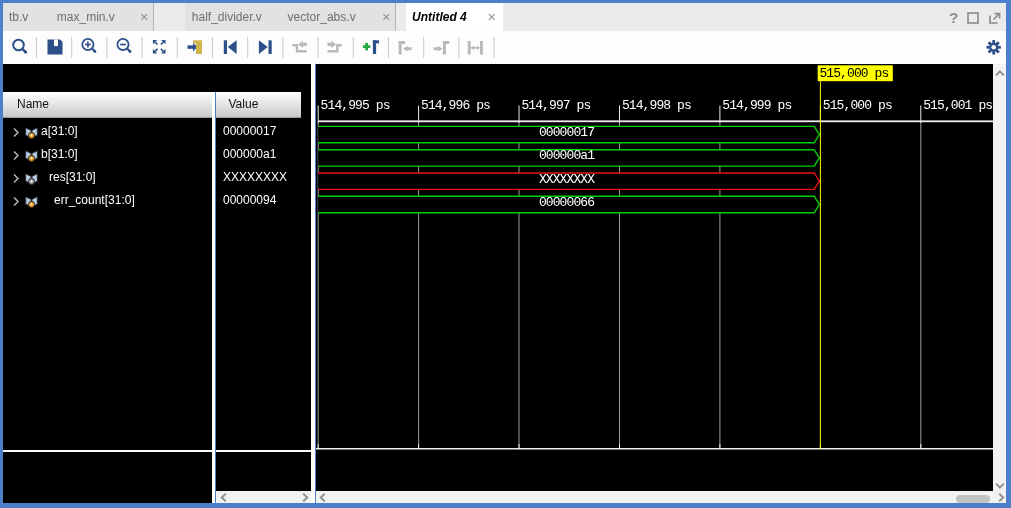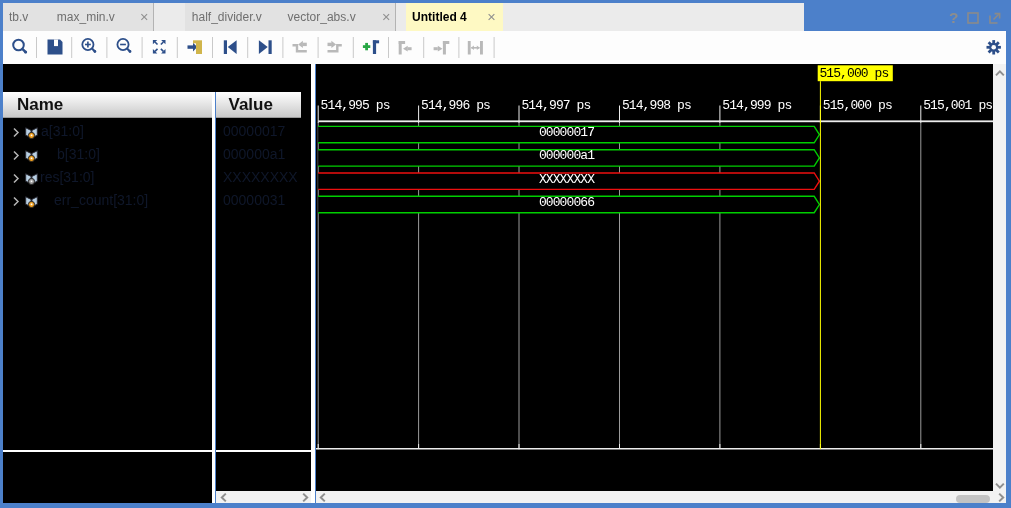--- a/index.html
+++ b/index.html
@@ -1,29 +1,29 @@
 <!DOCTYPE html>
 <html><head>
 <meta charset="utf-8">
 <style>
 * { margin:0; padding:0; box-sizing:border-box; }
 html,body { width:1011px; height:508px; overflow:hidden; }
 body { background:#4c80ca; position:relative; font-family:"Liberation Sans", sans-serif; }
 .abs { position:absolute; }
-.tabbar { left:3px; top:3px; width:801px; height:28px; background:#ebebeb;text-align:center; }
+.tabbar { left:3px; top:3px; width:1003px; height:28px; background:#ebebeb;text-align:center; }
 .tab { position:absolute; top:0; height:28px; background:#e2e2e2; border-right:1px solid #b3b3b3; }
 .tab .lbl { position:absolute; top:0; line-height:28px; font-size:12px; color:#6f6f6f; }
 .tab .x { position:absolute; top:0; line-height:28px; font-size:14.5px; color:#8f8f8f; }
-.tab.active { background:#fef9c3; border-right:none; }
+.tab.active { background:#ffffff; border-right:none;font-style:italic; }
 .tab.active .lbl { color:#000; font-weight:bold; }
 .toolbar { left:3px; top:31px; width:1003px; height:33px; background:#fdfdfd; }
 .panel { background:#000; }
 .hdr { background:linear-gradient(#ffffff,#c9c9c9); border-bottom:1px solid #9a9a9a; }
-.hdr span { font-weight:bold; font-size:17px; color:#111; line-height:25px; }
-.row { position:absolute; height:23px; color:#0f172a; font-size:14px; z-index:5; }
+.hdr span { font-weight:normal; font-size:12px; color:#111; line-height:25px; }
+.row { position:absolute; height:23px; color:#ffffff; font-size:12px; z-index:5; }
 .scroll { background:#f2f2f2; }
 .thumb { position:absolute; background:#c3c3c3; border-radius:4px; }
 </style>
 </head>
 <body>
 
 <div class="abs tabbar">
   <div class="tab" style="left:0;width:62.3px">
       <span class="lbl" style="left:6px">tb.v</span>
       <span class="x" style="left:48px">×</span>
@@ -216,27 +216,27 @@
       <rect x="5.7" y="7.9" width="1.7" height="1.7" fill="#fff"></rect>
     </g>
     <g transform="translate(13,74.6)">
       <path d="M0.7 1.2 L6.1 3.8 L6.1 11.2 L0.7 8.6 Z" fill="#b9d0e4" stroke="#2a2a33" stroke-width="1"></path>
       <path d="M12.3 1.2 L6.9 3.8 L6.9 11.2 L12.3 8.6 Z" fill="#b9d0e4" stroke="#2a2a33" stroke-width="1"></path>
       <circle cx="6.5" cy="8.9" r="3.1" fill="#ef9e1d" stroke="#222" stroke-width="1"></circle>
       <rect x="5.7" y="7.9" width="1.7" height="1.7" fill="#fff"></rect>
     </g>
 </svg>
 <div class="row" style="left:41px;top:120.1px;line-height:23px">a[31:0]</div>
-<div class="row" style="left:57px;top:143.1px;line-height:23px">b[31:0]</div>
-<div class="row" style="left:40px;top:166.1px;line-height:23px">res[31:0]</div>
+<div class="row" style="left:41px;top:143.1px;line-height:23px">b[31:0]</div>
+<div class="row" style="left:49px;top:166.1px;line-height:23px">res[31:0]</div>
 <div class="row" style="left:54px;top:189.1px;line-height:23px">err_count[31:0]</div>
 <div class="row" style="left:223px;top:120.1px;line-height:23px">00000017</div>
 <div class="row" style="left:223px;top:143.1px;line-height:23px">000000a1</div>
 <div class="row" style="left:223px;top:166.1px;line-height:23px">XXXXXXXX</div>
-<div class="row" style="left:223px;top:189.1px;line-height:23px">00000031</div>
+<div class="row" style="left:223px;top:189.1px;line-height:23px">00000094</div>
 
 <div class="abs" style="left:211.8px;top:92px;width:3.5px;height:411px;background:#fff"></div>
 
 <div class="abs panel" style="left:215.5px;top:92px;width:95px;height:398.5px"></div>
 <div class="abs hdr" style="left:215.5px;top:92px;width:85px;height:26px">
     <span style="position:absolute;left:13px">Value</span>
   </div>
 
 <div class="abs" style="left:3px;top:450.2px;width:208.5px;height:1.5px;background:#fff"></div>
 <div class="abs" style="left:215.5px;top:450.2px;width:95px;height:1.5px;background:#fff"></div>

